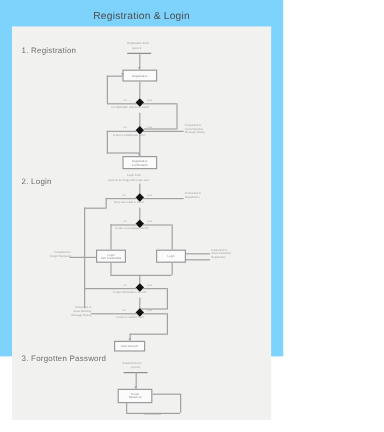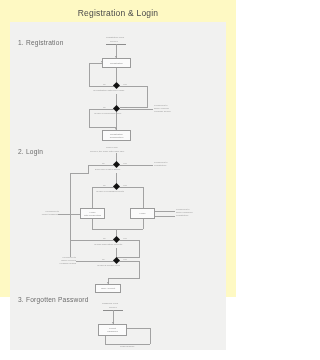--- a/index.html
+++ b/index.html
@@ -13,21 +13,21 @@
     height: 360px;
     overflow: hidden;
     font-family: "Liberation Sans", sans-serif;
     -webkit-font-smoothing: antialiased;
   }
 
   .page {
     position: relative;
     width: 236px;
     height: 297px;
-    background: #fef9c3;
+    background: #7dd3fc;
     text-decoration: underline;
   }
 
   
   .doc-title {
     position: absolute;
     left: 0;
     top: 8px;
     width: 236px;
     text-align: center;

